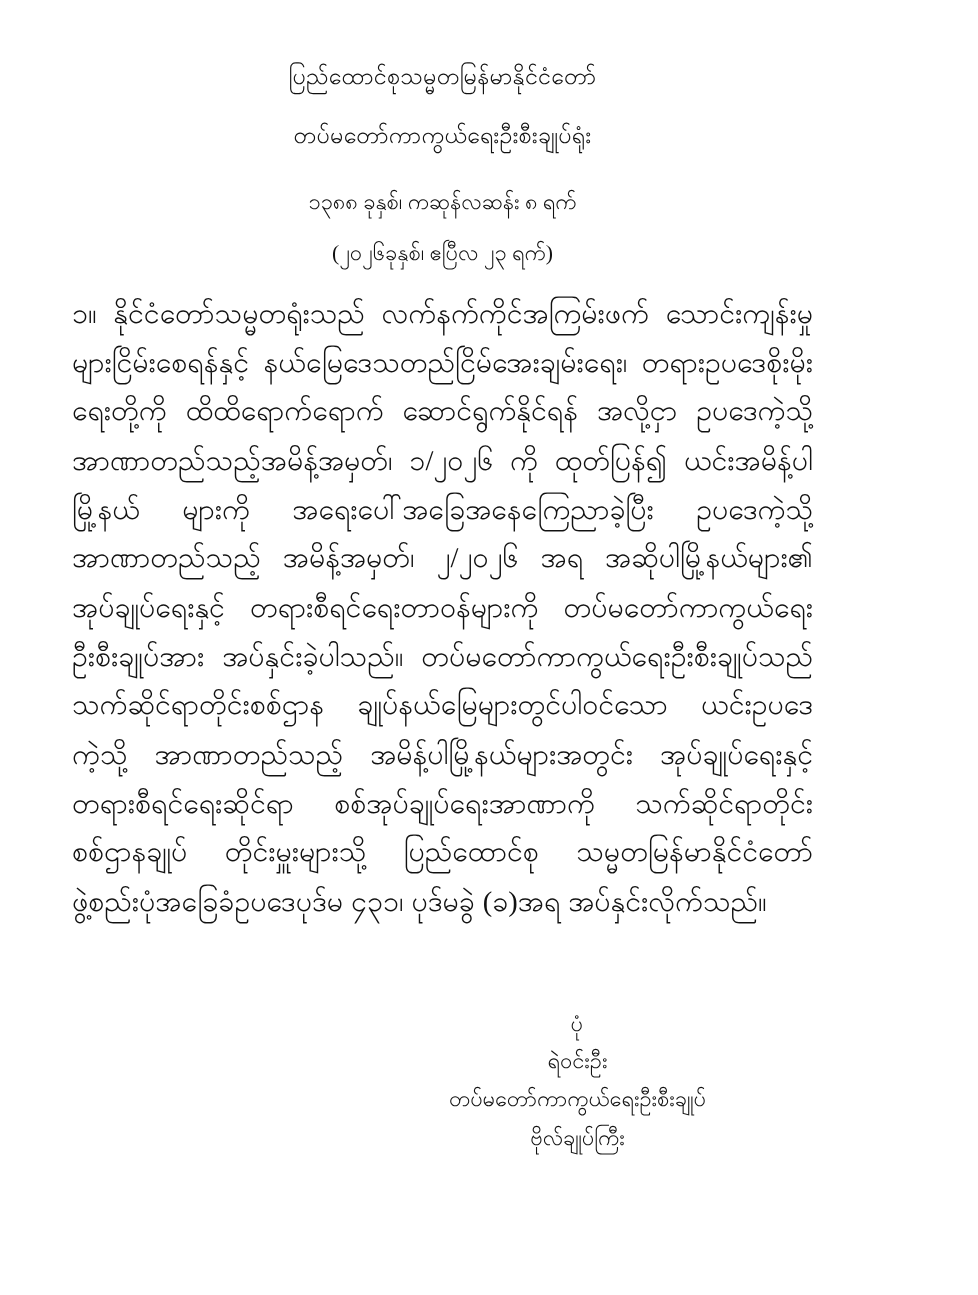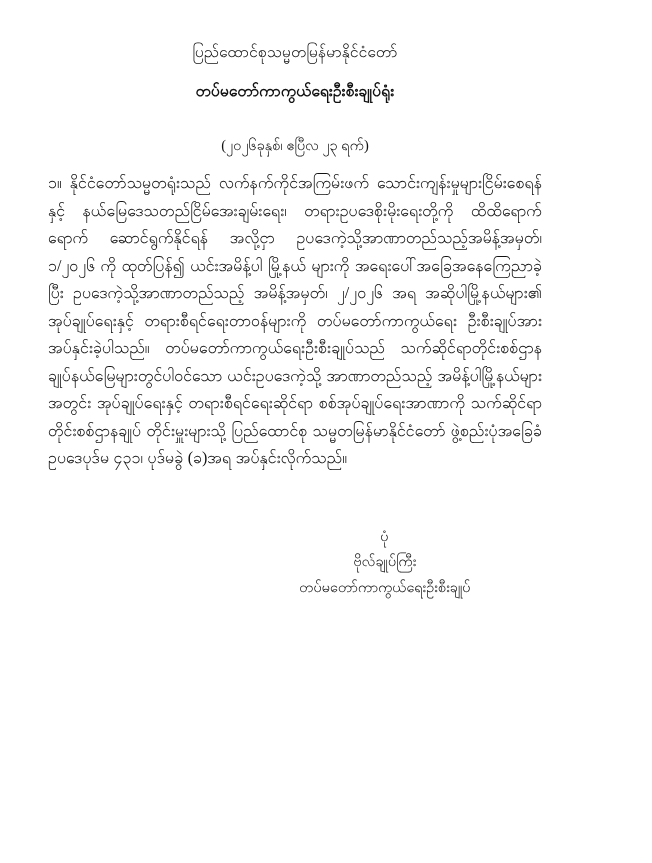--- a/index.html
+++ b/index.html
@@ -24,32 +24,31 @@
   .header-block {
     text-align: center;
   }
   .header-line {
     font-size: 15.5px;
     line-height: 1.5;
     margin-bottom: 16px;
     letter-spacing: 0.2px;
   }
   .header-line.org {
-    margin-bottom: 32px;
-    font-weight: bold;
+    margin-bottom: 22px;
   }
   .meta-line {
     font-size: 14.5px;
     line-height: 1.5;
     margin-bottom: 13px;
   }
   .meta-line.last {
   }
   .body-para {
-    font-size: 16px;
+    font-size: 19px;
     line-height: 1.72;
     text-align: justify;
     text-justify: inter-word;
     margin: 0 0 18px 0;
     word-spacing: 0.5px;
   }
   .sign-block {
     margin-top: 52px;
     text-align: center;
     padding-left: 180px;
@@ -63,26 +62,28 @@
   }
 </style>
 </head>
 <body>
 
 <div class="page">
 
   <div class="header-block">
     <div class="header-line">ပြည်ထောင်စုသမ္မတမြန်မာနိုင်ငံတော်</div>
     <div class="header-line org">တပ်မတော်ကာကွယ်ရေးဦးစီးချုပ်ရုံး</div>
+    <div class="meta-line">၁၃၈၈ ခုနှစ်၊ ကဆုန်လဆန်း ၈ ရက်</div>
     <div class="meta-line last">(၂၀၂၆ခုနှစ်၊ ဧပြီလ ၂၃ ရက်)</div>
   </div>
 
   <div class="body-block">
     <p class="body-para">၁။   နိုင်ငံတော်သမ္မတရုံးသည်  လက်နက်ကိုင်အကြမ်းဖက်  သောင်းကျန်းမှုများငြိမ်းစေရန်နှင့် နယ်မြေဒေသတည်ငြိမ်အေးချမ်းရေး၊  တရားဥပဒေစိုးမိုးရေးတို့ကို  ထိထိရောက်ရောက်  ဆောင်ရွက်နိုင်ရန် အလို့ငှာ  ဥပဒေကဲ့သို့အာဏာတည်သည့်အမိန့်အမှတ်၊ ၁/၂၀၂၆  ကို  ထုတ်ပြန်၍  ယင်းအမိန့်ပါ မြို့နယ် များကို  အရေးပေါ်အခြေအနေကြေညာခဲ့ပြီး  ဥပဒေကဲ့သို့အာဏာတည်သည့်  အမိန့်အမှတ်၊  ၂/၂၀၂၆ အရ အဆိုပါမြို့နယ်များ၏  အုပ်ချုပ်ရေးနှင့်  တရားစီရင်ရေးတာဝန်များကို  တပ်မတော်ကာကွယ်ရေး ဦးစီးချုပ်အား  အပ်နှင်းခဲ့ပါသည်။  တပ်မတော်ကာကွယ်ရေးဦးစီးချုပ်သည်  သက်ဆိုင်ရာတိုင်းစစ်ဌာန ချုပ်နယ်မြေများတွင်ပါဝင်သော  ယင်းဥပဒေကဲ့သို့  အာဏာတည်သည့်  အမိန့်ပါမြို့နယ်များအတွင်း အုပ်ချုပ်ရေးနှင့်  တရားစီရင်ရေးဆိုင်ရာ  စစ်အုပ်ချုပ်ရေးအာဏာကို  သက်ဆိုင်ရာတိုင်းစစ်ဌာနချုပ် တိုင်းမှူးများသို့  ပြည်ထောင်စု  သမ္မတမြန်မာနိုင်ငံတော်  ဖွဲ့စည်းပုံအခြေခံဥပဒေပုဒ်မ  ၄၃၁၊ ပုဒ်မခွဲ (ခ)အရ အပ်နှင်းလိုက်သည်။</p>
   </div>
 
   <div class="sign-block">
     <div class="sign-line sig">ပုံ</div>
+    <div class="sign-line">ရဲဝင်းဦး</div>
+    <div class="sign-line">တပ်မတော်ကာကွယ်ရေးဦးစီးချုပ်</div>
     <div class="sign-line">ဗိုလ်ချုပ်ကြီး</div>
-    <div class="sign-line">တပ်မတော်ကာကွယ်ရေးဦးစီးချုပ်</div>
   </div>
 
 </div>
 
 </body></html>

